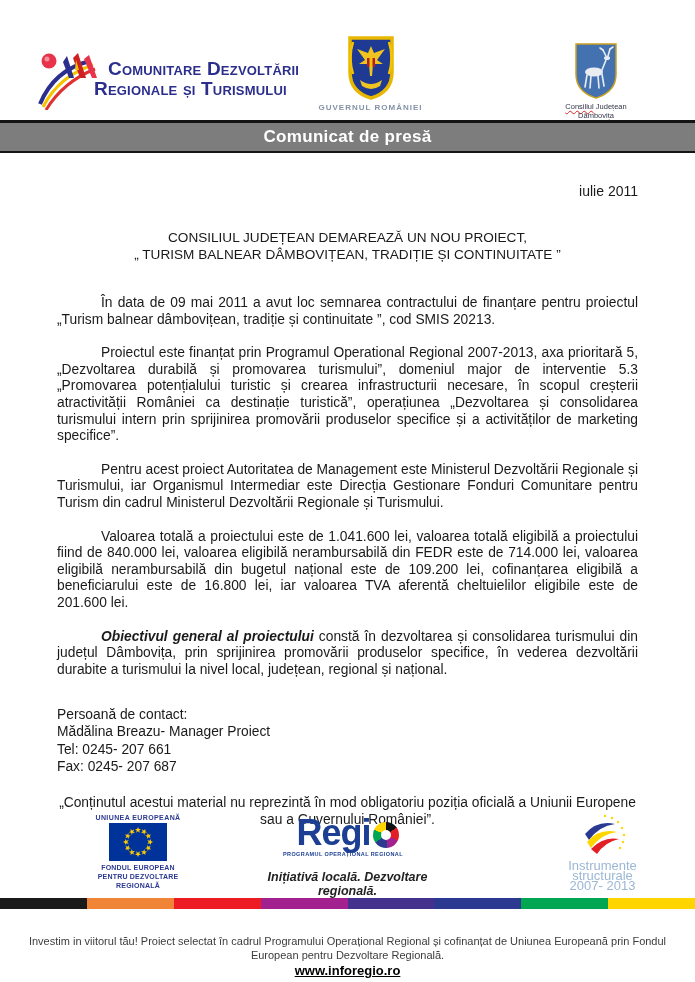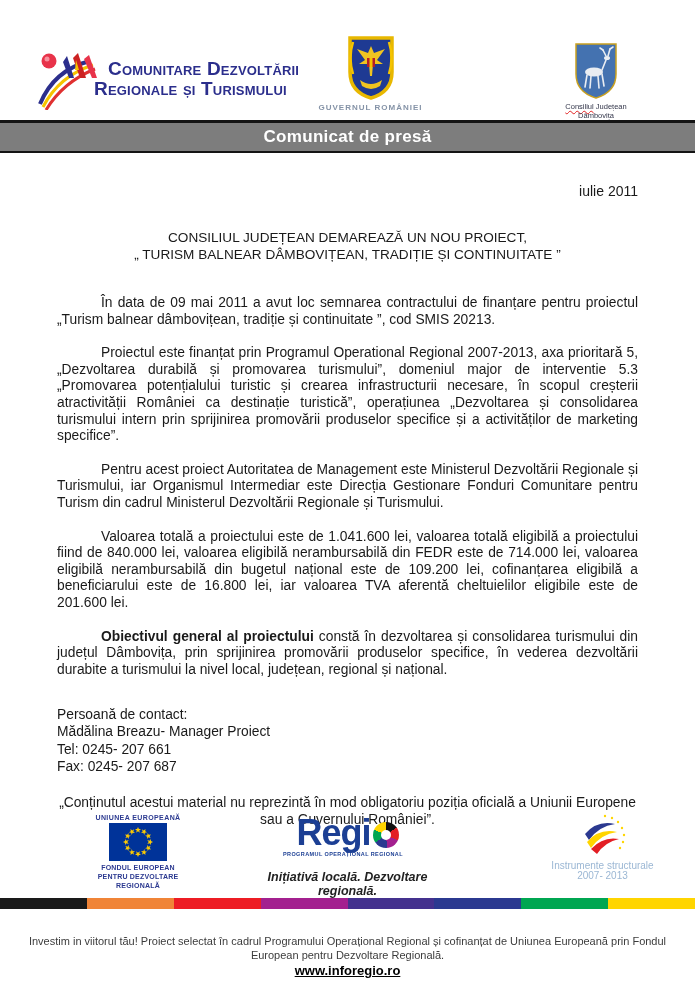--- a/index.html
+++ b/index.html
@@ -25,39 +25,39 @@
     height:33px; background:#7d7d7d; border-top:3px solid #141414; border-bottom:2px solid #141414;
     display:flex; align-items:center; justify-content:center;
   }
   .banner-title { color:#ffffff; font-size:17px; font-weight:bold; letter-spacing:.3px; }
   
   .content { padding:0 57px; }
   .date-line { margin-top:30px; text-align:right; font-size:14px; }
   .doc-title { margin-top:31px; text-align:center; font-weight:normal; font-size:13.6px; line-height:16.5px; }
   .para { margin-top:17px; font-size:13.8px; line-height:16.6px; text-align:justify; text-indent:44px; }
   .para.first { margin-top:32px; }
-  .para b { font-weight:bold; }
+  .para b { font-weight:bold;font-style:italic; }
   .contact { margin-top:28px; font-size:13.8px; line-height:17.2px; }
   .quote { margin-top:20px; font-size:13.8px; line-height:16.6px; text-align:center; }
   
   .footer-logos { position:absolute; left:0; top:808px; width:695px; height:88px; }
   .eu-block { position:absolute; left:78px; top:6px; width:120px; text-align:center; color:#2b3990; }
   .eu-top { font-size:7px; font-weight:bold; letter-spacing:.4px; }
   .eu-flag { display:block; margin:2px auto 2px auto; }
   .eu-bottom { font-size:7px; font-weight:bold; letter-spacing:.2px; line-height:9px; }
   .regio-block { position:absolute; left:255px; top:8px; width:185px; text-align:center; }
   .regio-row { display:flex; align-items:flex-end; justify-content:center; }
   .regio-word { font-size:36px; line-height:34px; font-weight:bold; color:#1c3f94; letter-spacing:-1px; }
   .regio-o { width:26px; height:26px; border-radius:50%; margin:0 0 2px 2px; position:relative;
     background:conic-gradient(#111 0 55deg,#e31e24 55deg 115deg,#a3208f 115deg 175deg,#2b3990 175deg 235deg,#00a651 235deg 295deg,#ffd500 295deg 360deg); }
   .regio-o::after { content:""; position:absolute; left:8px; top:8px; width:10px; height:10px; background:#fff; border-radius:50%; }
   .regio-sub { font-size:5.5px; color:#1c3f94; font-weight:bold; letter-spacing:.4px; margin-top:1px; text-align:left; padding-left:28px; }
   .regio-slogan { margin-top:13px; font-size:12.5px; font-weight:bold; font-style:italic; color:#222; }
   .instr-block { position:absolute; left:540px; top:4px; width:125px; text-align:center; }
-  .instr-label { font-size:10px; color:#9bb7d4; line-height:10px; margin-top:1px; }
+  .instr-label { font-size:13px; color:#9bb7d4; line-height:10px; margin-top:1px; }
   
   .color-bar { position:absolute; left:0; top:898px; width:695px; height:11px; display:flex; }
   .bar-seg { flex:1 1 auto; }
   .website { position:absolute; left:0; top:961px; width:695px; text-align:center; }
   .website a { font-size:13px; font-weight:bold; color:#000; text-decoration:underline; }
   .disclaimer { position:absolute; left:28px; top:934px; width:639px; text-align:center; font-size:11px; line-height:14px; color:#3c3c3c; }
 </style>
 </head>
 <body>
 

